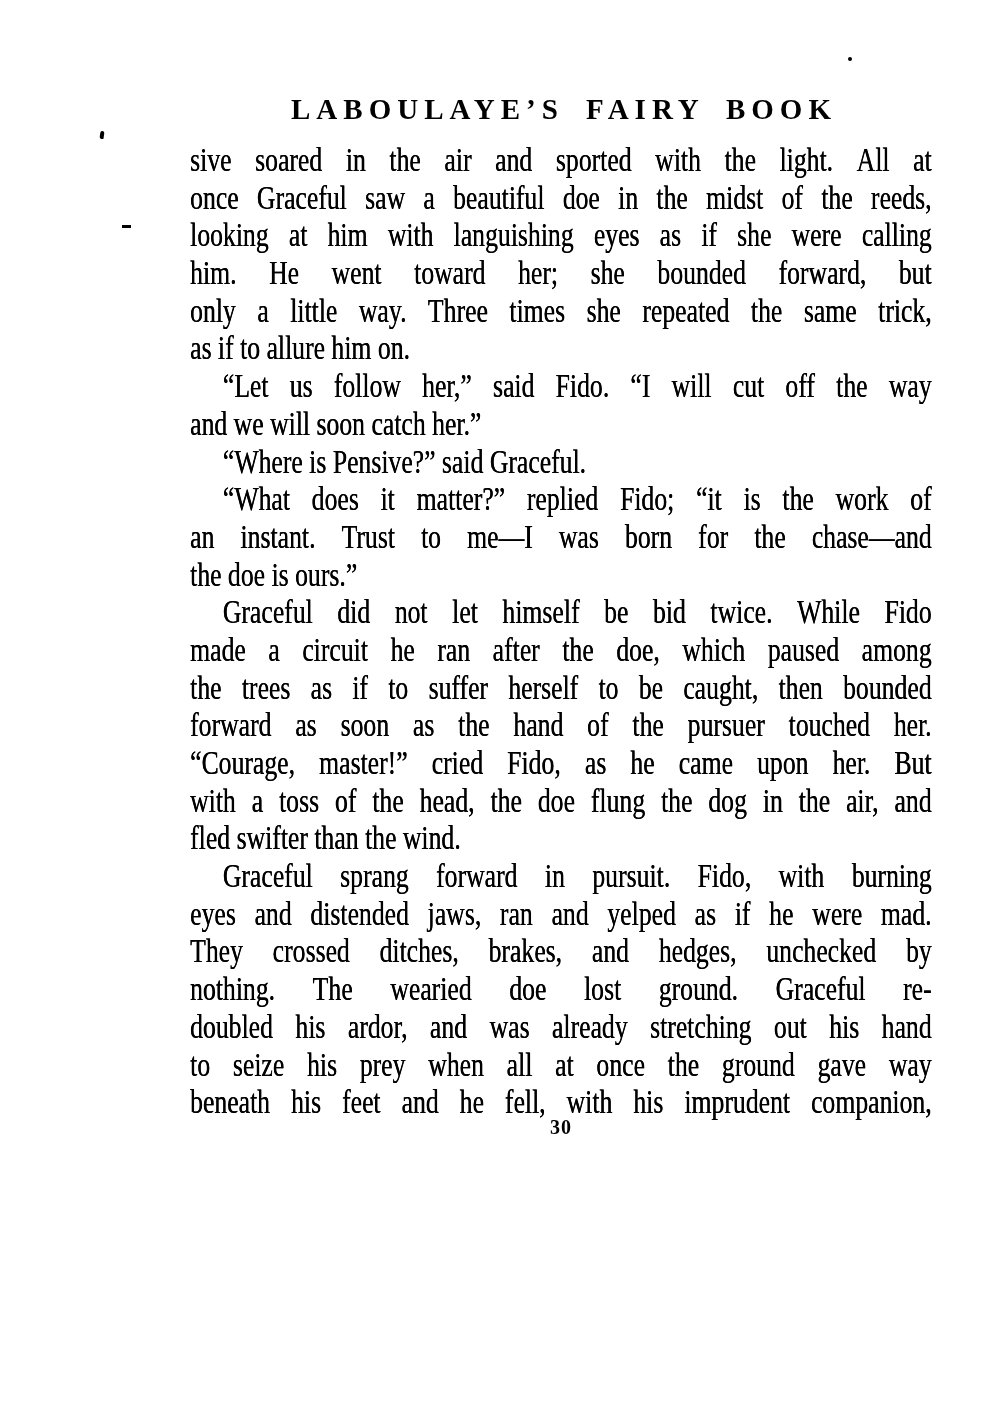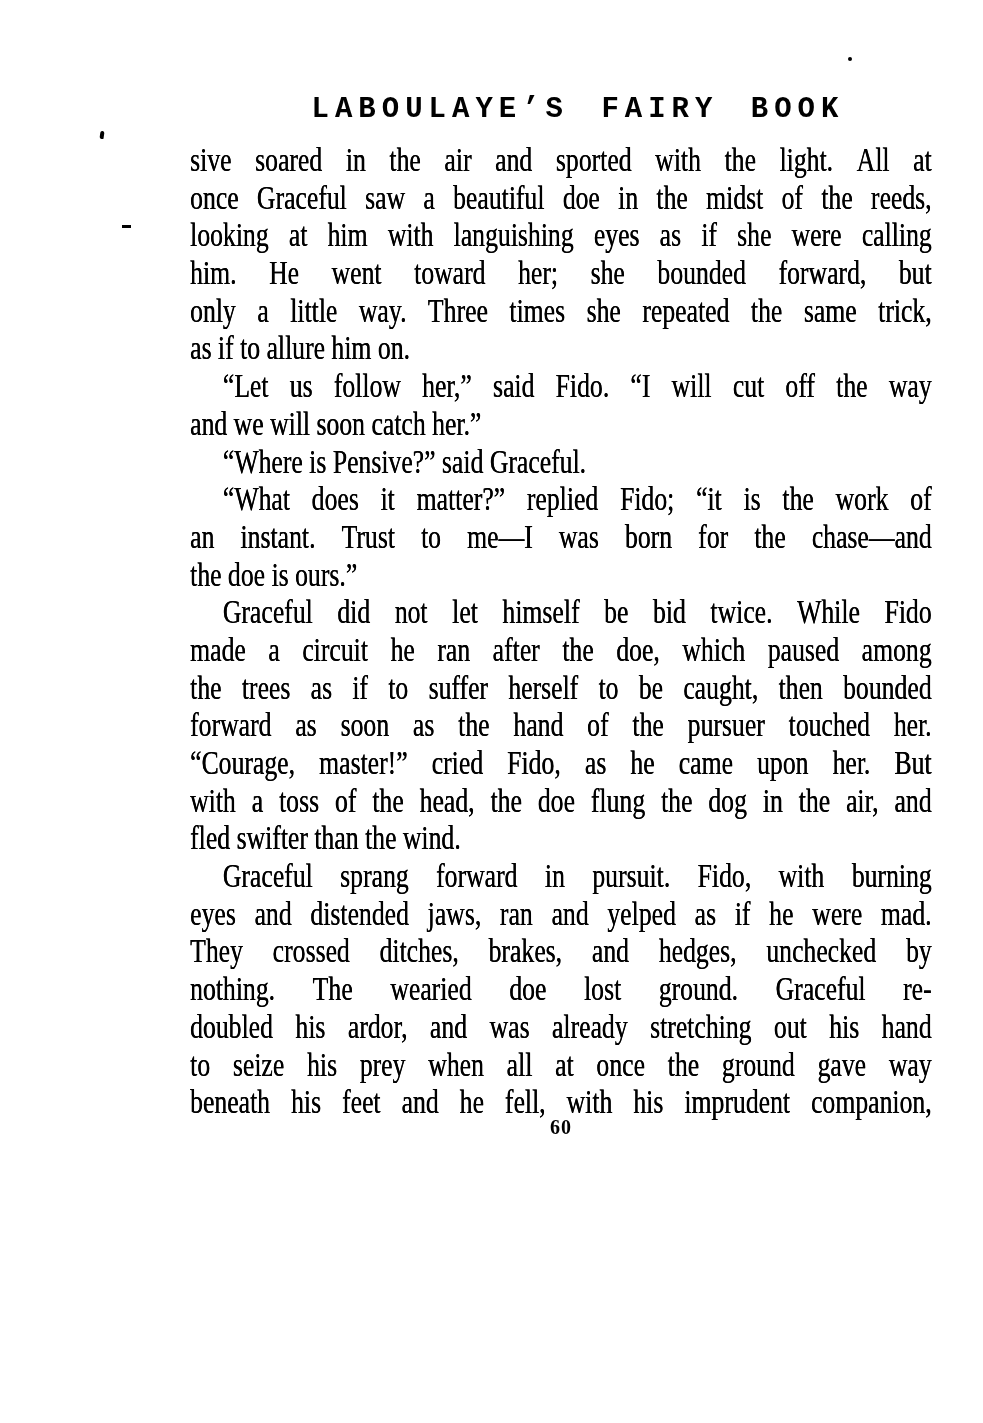--- a/index.html
+++ b/index.html
@@ -8,30 +8,29 @@
     width: 983px;
     height: 1423px;
     background: #ffffff;
     overflow: hidden;
     font-family: "Liberation Serif", "DejaVu Serif", serif;
     color: #000000;
   }
   .running-head {
     position: absolute;
     top: 93px;
-    left: 204px;
+    left: 190px;
     width: 742px;
     text-align: center;
     white-space: nowrap;
     font-size: 29px;
     font-weight: bold;
     letter-spacing: 6px;
     word-spacing: 9px;
     text-indent: 6px; 
-    font-family: Liberation Mono, monospace;
   }
   .body-text {
     position: absolute;
     top: 142px;
     left: 190px;
     width: 952px;           
     font-size: 33px;
   }
   .line {
     height: 37.7px;
@@ -340,18 +339,18 @@
         <span>and</span>
         <span>he</span>
         <span>fell,</span>
         <span>with</span>
         <span>his</span>
         <span>imprudent</span>
         <span>companion,</span>
       </div>
     </div>
 
-  <div class="folio">60</div>
+  <div class="folio">30</div>
 
   <span class="speck apostrophe"></span>
   <span class="speck dash"></span>
   <span class="speck dot"></span>
 </div>
 
 </body></html>

